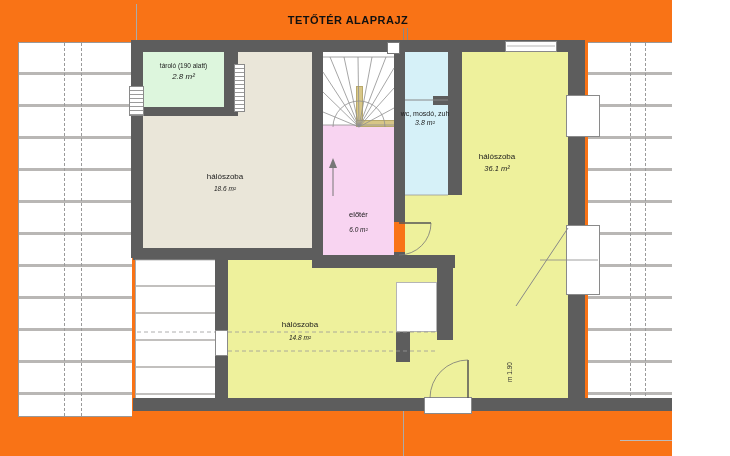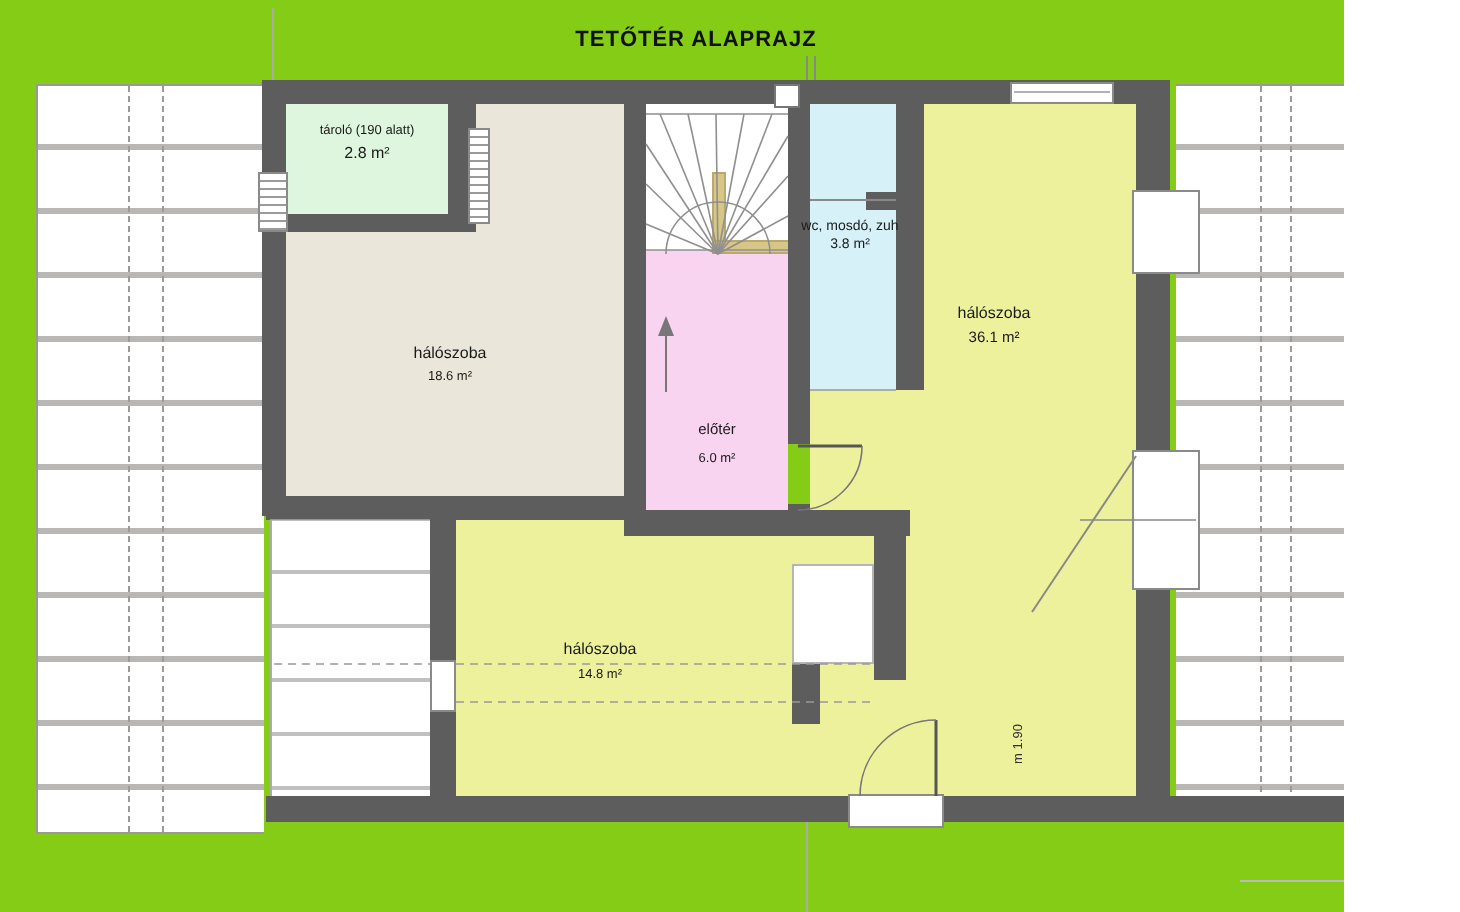--- a/index.html
+++ b/index.html
@@ -1,26 +1,26 @@
 <!DOCTYPE html>
 <html><head>
 <meta charset="utf-8">
 <style>
   html,body{margin:0;padding:0;background:#fff;font-family:"Liberation Sans",sans-serif;}
-  #plan{position:relative;width:672px;height:456px;background:#84cc16;overflow:hidden;}
+  #plan{position:relative;width:672px;height:456px;background:#f97316;overflow:hidden;}
   .abs{position:absolute;}
   .wall{position:absolute;background:#5d5d5d;}
   .roof{position:absolute;background:repeating-linear-gradient(to bottom,#ffffff 0px,#ffffff 29px,#b9b7b5 29px,#b9b7b5 32px);}
   .vdash{position:absolute;top:0;bottom:0;width:0;border-left:1px dashed #9a9a9a;}
   .win{position:absolute;background:#fff;border:1px solid #8a8a8a;box-sizing:border-box;}
   .hatch{background:repeating-linear-gradient(to bottom,#ffffff 0 3px,#9b9b9b 3px 4px);}
   .room{position:absolute;}
   .room-label{position:absolute;text-align:center;color:#1a1a1a;line-height:1.25;}
   .rname{display:block;}
-  .rarea{display:block;}
+  .rarea{display:block;font-style:italic;}
   #title{position:absolute;left:248px;top:14px;width:200px;text-align:center;font-size:11px;font-weight:bold;letter-spacing:.5px;color:#111;}
   svg.overlay{position:absolute;left:0;top:0;pointer-events:none;}
 </style>
 </head>
 <body>
 
 <div id="plan">
 
   <div id="title">TETŐTÉR ALAPRAJZ</div>
 

